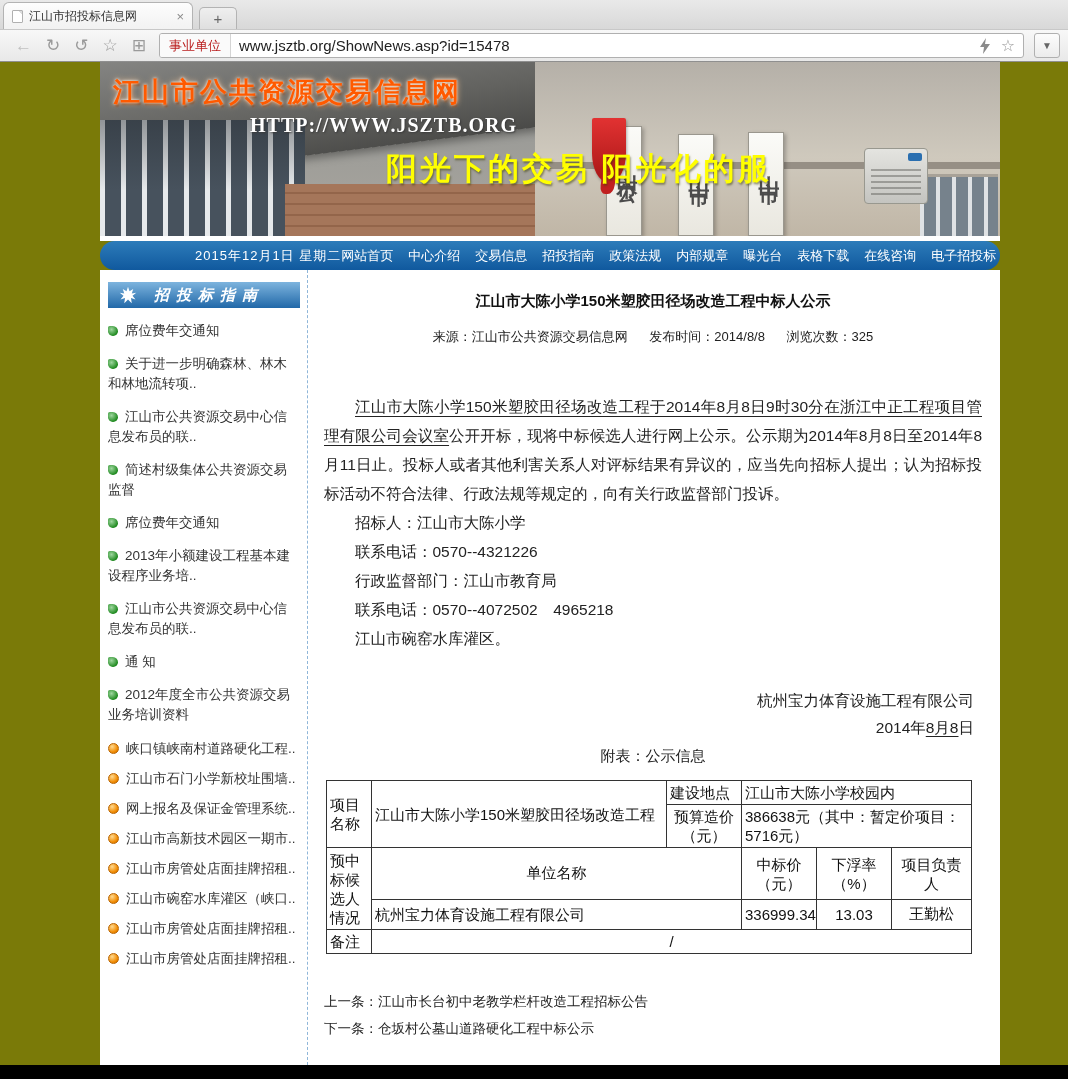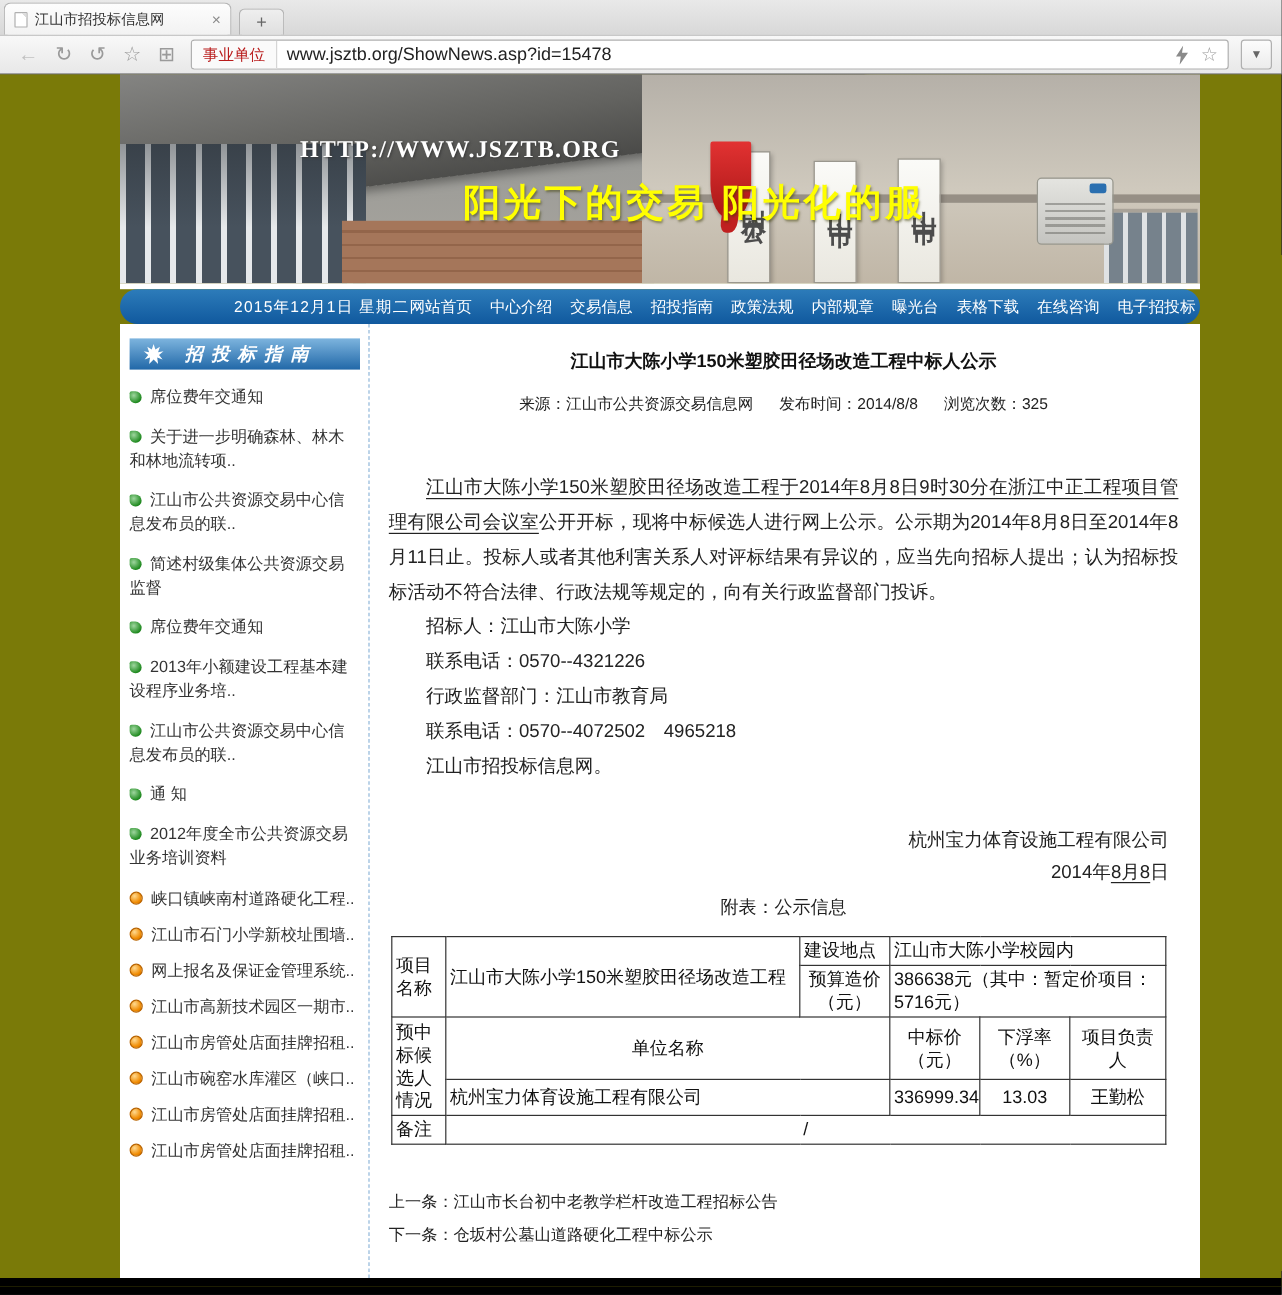--- a/index.html
+++ b/index.html
@@ -142,20 +142,21 @@
       <div class="wall-right"></div>
       <div class="ledge"></div>
       <div class="win-right"></div>
       <div class="ac-unit"></div>
       <div class="boards" id="boards">
           <div class="board board0">山市公</div>
           <div class="board board1">山市</div>
           <div class="board board2">山市</div>
         </div>
       <div class="drape"></div>
+      <div class="site-name">江山市公共资源交易信息网</div>
       <div class="site-url">HTTP://WWW.JSZTB.ORG</div>
       <div class="slogan">阳光下的交易 阳光化的服</div>
     </div>
 
     <div class="nav-gap"></div>
 
     <div class="navbar">
       <span class="nav-date">2015年12月1日 星期二</span>
       <span class="nav-menu" id="nav-menu">
           <span class="nav-item">网站首页</span>
@@ -209,21 +210,21 @@
           <span>发布时间：2014/8/8</span>
           <span>浏览次数：325</span>
         </div>
 
         <div class="a-para" id="para"><span class="seg u">江山市大陈小学150米塑胶田径场改造工程于2014年8月8日9时30分在浙江中正工程项目管理有限公司会议室</span><span class="seg">公开开标，现将中标候选人进行网上公示。公示期为2014年8月8日至2014年8月11日止。投标人或者其他利害关系人对评标结果有异议的，应当先向招标人提出；认为招标投标活动不符合法律、行政法规等规定的，向有关行政监督部门投诉。</span></div>
         <div class="a-lines" id="lines">
             <div>招标人：江山市大陈小学</div>
             <div>联系电话：0570--4321226</div>
             <div>行政监督部门：江山市教育局</div>
             <div>联系电话：0570--4072502　4965218</div>
-            <div>江山市招投标信息网。</div>
+            <div>江山市碗窑水库灌区。</div>
           </div>
 
         <div class="a-sign">
           <div>杭州宝力体育设施工程有限公司</div>
           <div><span>2014年</span><span class="u2">8月8</span><span>日</span></div>
         </div>
 
         <div class="a-caption">附表：公示信息</div>
 
         <table class="bid">

